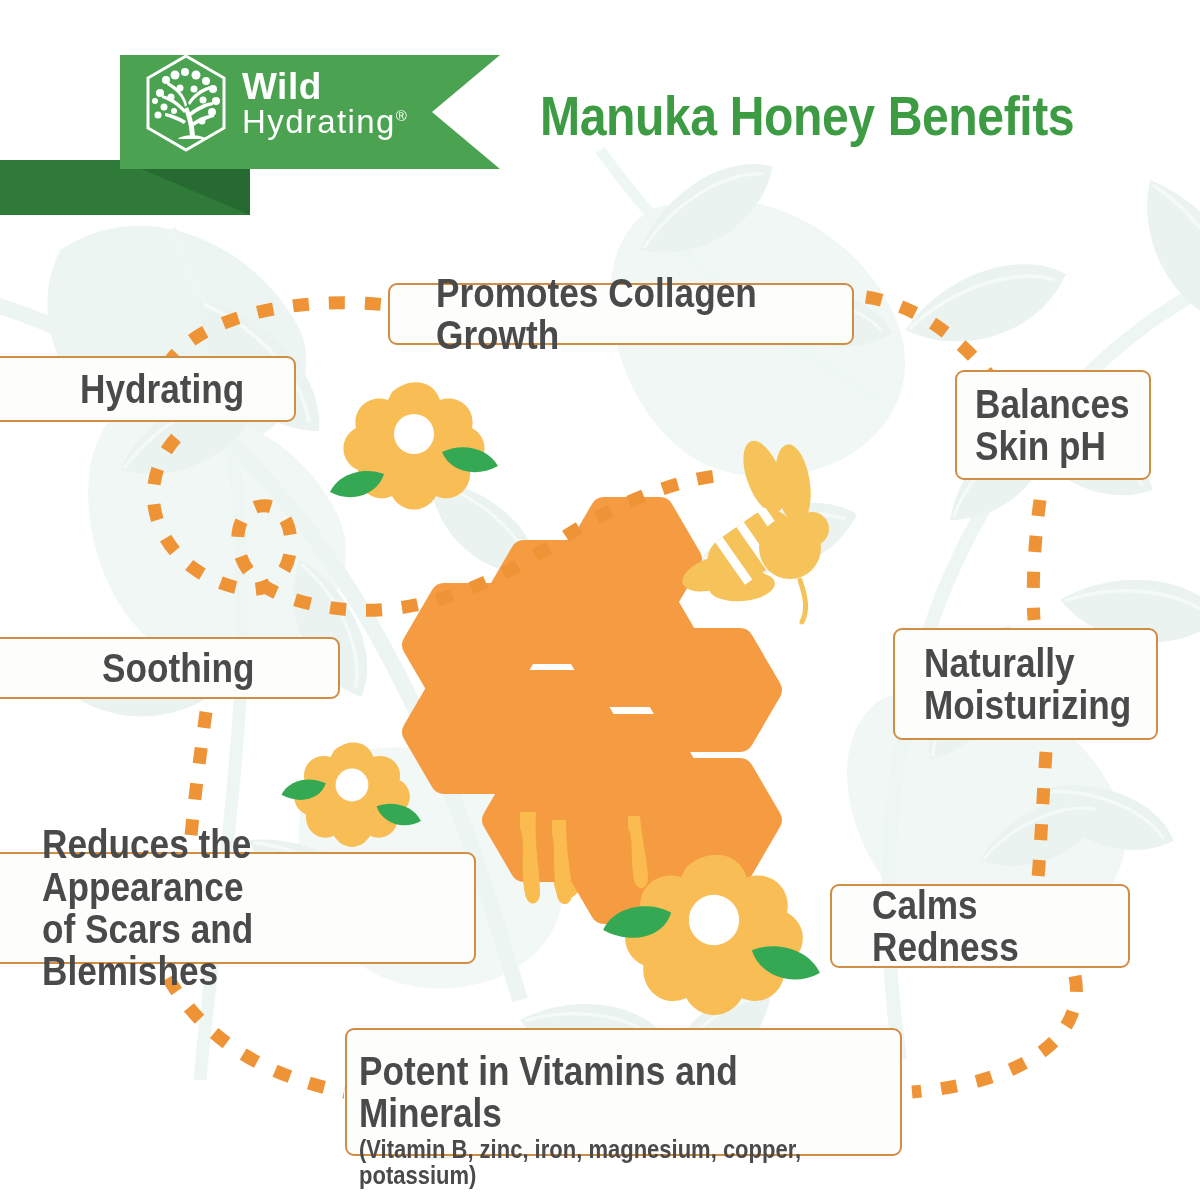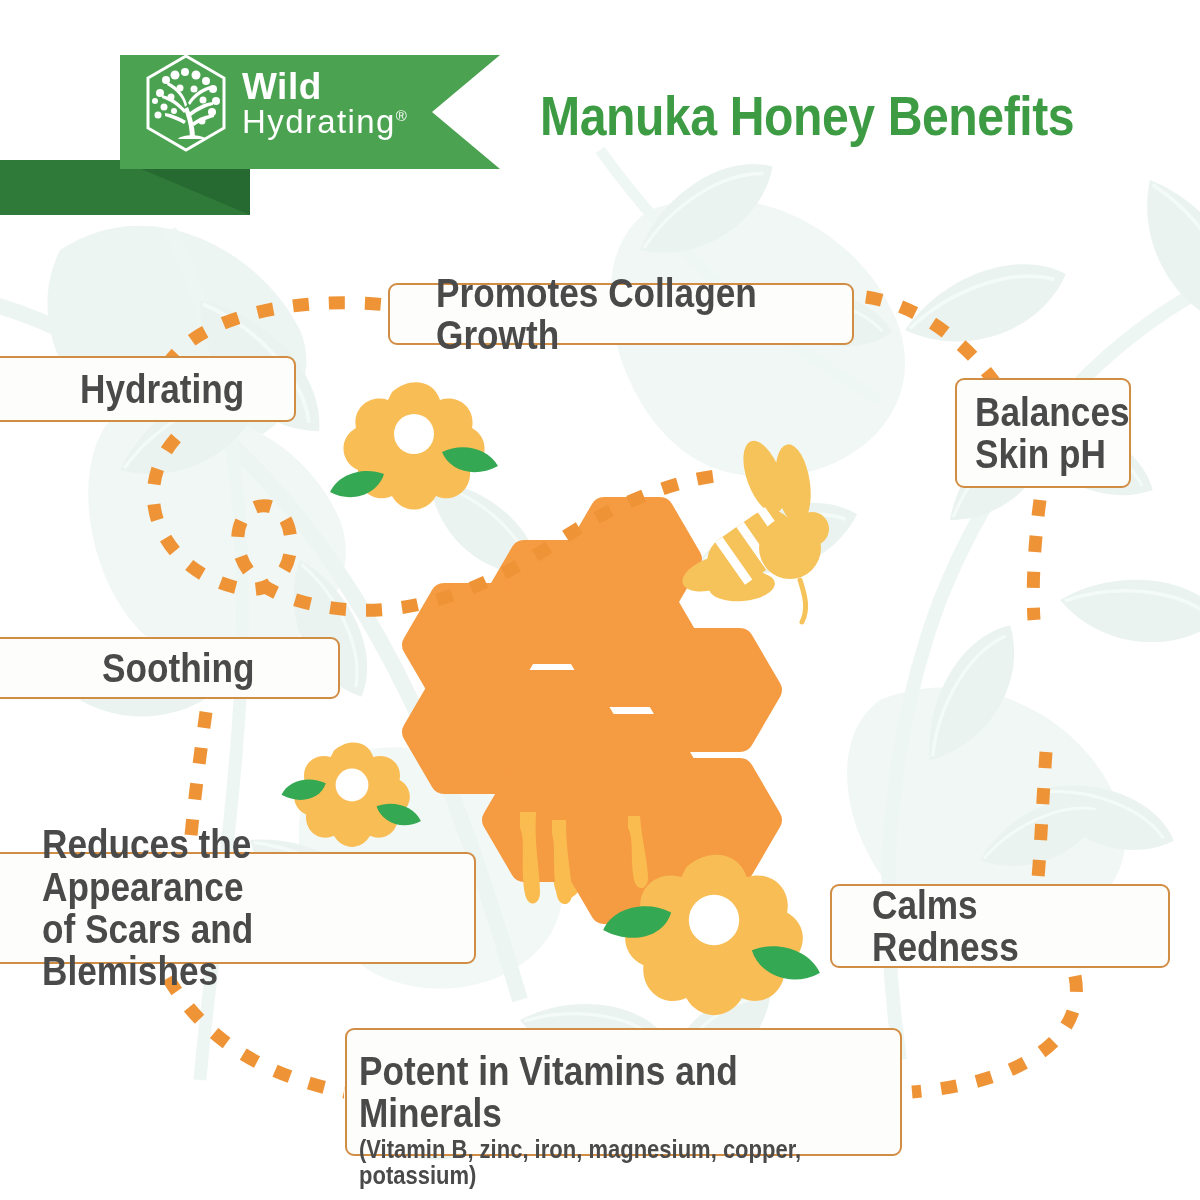--- a/index.html
+++ b/index.html
@@ -80,33 +80,33 @@
     margin-top:1px;
   }
 
   
   #bx-hydrating{left:-14px;top:356px;width:310px;height:66px;}
   #bx-hydrating .b-main{margin-left:92px;}
 
   #bx-collagen{left:388px;top:283px;width:466px;height:62px;padding-left:32px;}
   #bx-collagen .b-main{margin-left:14px;}
 
-  #bx-ph{left:955px;top:378px;width:176px;height:110px;padding-left:0;}
+  #bx-ph{left:955px;top:370px;width:196px;height:110px;padding-left:0;}
   #bx-ph .b-main{margin-left:18px;}
 
   #bx-soothing{left:-16px;top:637px;width:356px;height:62px;}
   #bx-soothing .b-main{margin-left:116px;}
 
   #bx-moist{left:893px;top:628px;width:265px;height:112px;}
   #bx-moist .b-main{margin-left:29px;}
 
   #bx-scars{left:-18px;top:852px;width:494px;height:112px;}
   #bx-scars .b-main{margin-left:58px;}
 
-  #bx-calms{left:830px;top:884px;width:340px;height:84px;}
+  #bx-calms{left:830px;top:884px;width:300px;height:84px;}
   #bx-calms .b-main{margin-left:40px;}
 
   #bx-potent{left:345px;top:1028px;width:557px;height:128px;justify-content:flex-start;padding-top:20px;}
   #bx-potent .b-main{margin-left:12px;font-size:40px;}
   #bx-potent .b-sub{margin-left:12px;}
 </style>
 </head>
 <body>
 
 <div id="stage">
@@ -372,20 +372,24 @@
 
   <div class="benefit" id="bx-ph">
     <div class="b-main">Balances
 Skin pH</div>
   </div>
 
   <div class="benefit" id="bx-soothing">
     <div class="b-main">Soothing</div>
   </div>
 
+  <div class="benefit" id="bx-moist">
+    <div class="b-main">Naturally
+Moisturizing</div>
+  </div>
 
   <div class="benefit" id="bx-scars">
     <div class="b-main">Reduces the Appearance
 of Scars and Blemishes</div>
   </div>
 
   <div class="benefit" id="bx-calms">
     <div class="b-main">Calms Redness</div>
   </div>
 

